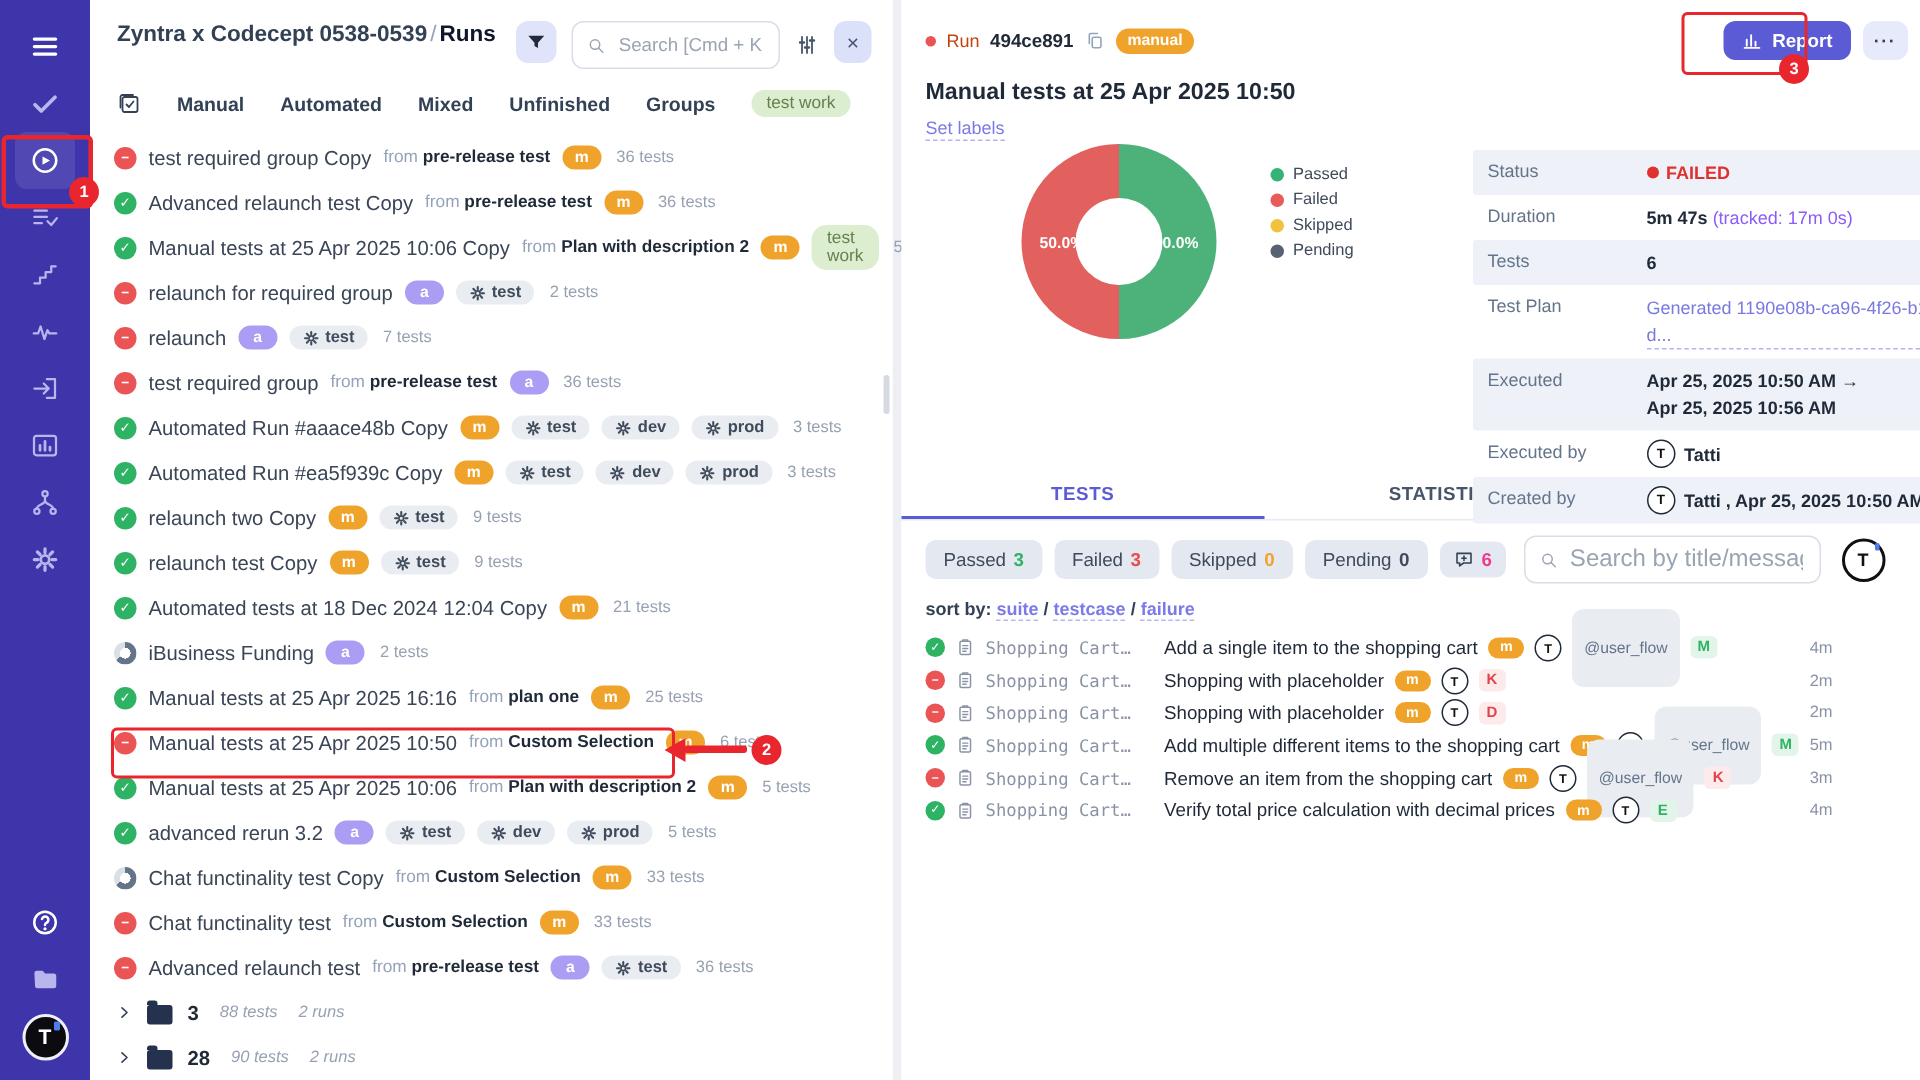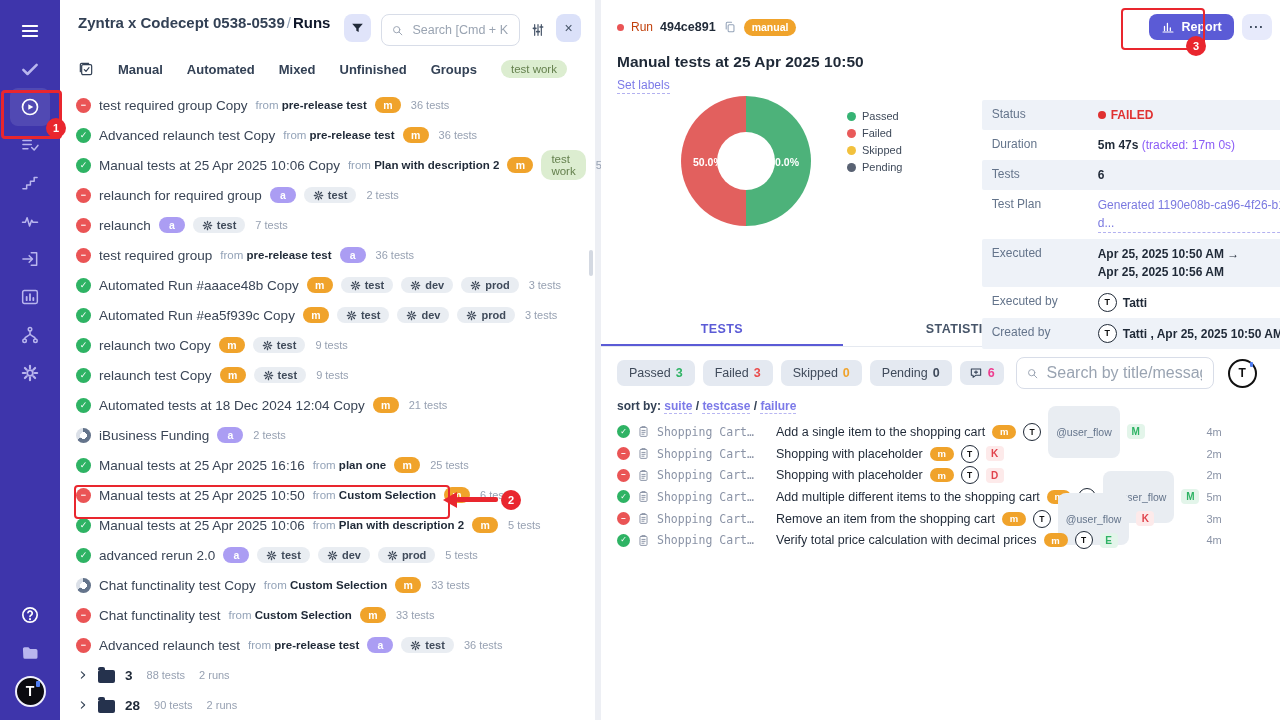--- a/index.html
+++ b/index.html
@@ -52,21 +52,21 @@
   .pill.a{background:#ab9df3;}
   .env{background:#e9edf2;border-radius:10px;padding:2px 9px;font-size:11px;color:#3f4a5a;font-weight:600;display:inline-flex;align-items:center;gap:4px;}
   .env .ic svg{width:11px;height:11px;}
   .rcount{font-size:11px;color:#97a1b2;margin-left:2px;white-space:nowrap;}
   .folder-row{height:30px;display:flex;align-items:center;gap:10px;padding:0 18px;cursor:pointer;}
   .chev{color:#334155;}
   .chev svg{width:10px;height:10px;stroke-width:2.4;}
   .folder-ic{width:17px;height:13px;background:#25324d;border-radius:2px;position:relative;margin-top:2px;}
   .folder-ic::before{content:"";position:absolute;top:-3px;left:0;width:7px;height:3px;background:#25324d;border-radius:2px 2px 0 0;}
   .fname{font-weight:700;font-size:13.5px;color:#1f2937;}
-  .fmeta{font-size:11px;color:#97a1b2;margin-left:4px;}
+  .fmeta{font-size:11px;color:#97a1b2;margin-left:4px;font-style:italic;}
   .m-scrollbar{position:absolute;right:2px;top:250px;width:4px;height:26px;background:#d4d9e2;border-radius:2px;}
 
   .gutter{width:6px;background:#edeff4;flex-shrink:0;}
 
   
   .detail{flex:1;background:#fff;position:relative;}
   .d-header{display:flex;align-items:center;gap:7px;padding:13px 14px 4px 16px;}
   .dot-red{width:7px;height:7px;border-radius:50%;background:#ea5455;}
   .run-label{font-size:12px;color:#c2410c;}
   .run-id{font-weight:700;font-size:12.5px;color:#1f2937;}
@@ -476,21 +476,21 @@
         </div>
         <div class="run-row">
           <span class="st passed">✓</span>
           <span class="rtitle">Manual tests at 25 Apr 2025 10:06</span>
           <span class="rfrom">from <b>Plan with description 2</b></span>
           <span class="pill m">m</span>
           <span class="rcount">5 tests</span>
         </div>
         <div class="run-row">
           <span class="st passed">✓</span>
-          <span class="rtitle">advanced rerun 2.0</span>
+          <span class="rtitle">advanced rerun 3.2</span>
           <span class="pill a">a</span>
           <span class="env"><span class="ic ">
               <svg viewBox="0 0 24 24">
                 <circle cx="12" cy="12" r="3.4" stroke-width="2.4"></circle>
                 <g stroke-width="3">
                   <path d="M12 3v3.2M12 17.8V21M3 12h3.2M17.8 12H21M5.6 5.6l2.3 2.3M16.1 16.1l2.3 2.3M18.4 5.6L16.1 7.9M7.9 16.1l-2.3 2.3"></path>
                 </g>
               </svg>
             </span>test</span>
           <span class="env"><span class="ic ">

